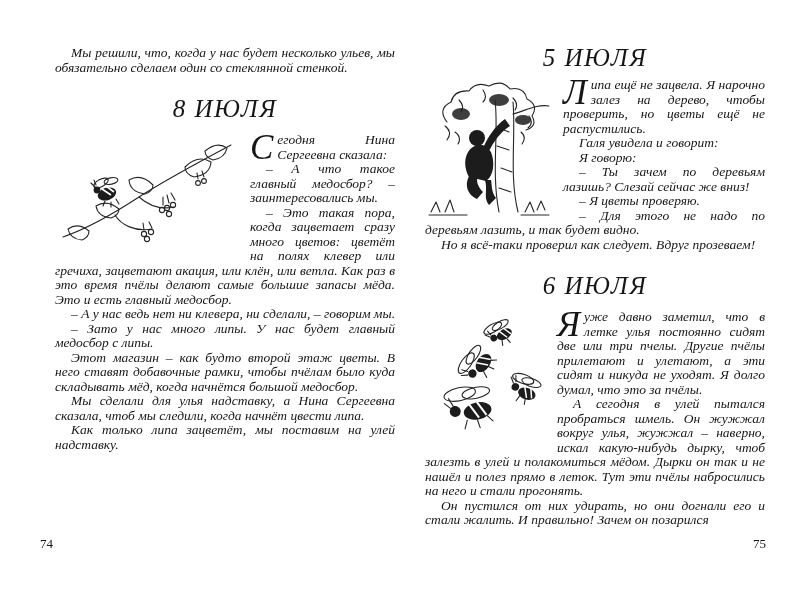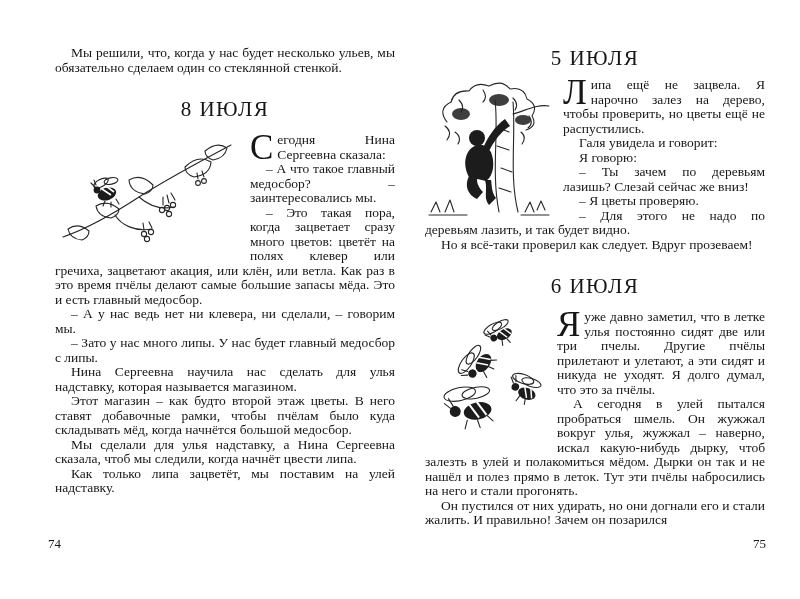--- a/index.html
+++ b/index.html
@@ -5,35 +5,35 @@
   html,body { margin:0; padding:0; }
   body {
     width:800px; height:599px;
     background:#ffffff;
     font-family:"Liberation Serif", serif;
     color:#161616;
     position:relative;
     overflow:hidden;
   }
   .spread { display:flex; }
-  .page { width:340px; box-sizing:border-box; }
+  .page { width:340px; box-sizing:border-box;font-style:italic; }
   .page-left  { margin-left:55px; padding-top:46px; }
   .page-right { margin-left:30px; padding-top:40px; }
 
   .para {
     margin:0;
     font-size:13.5px;
     line-height:14.5px;
     text-align:justify;
     text-indent:16px;
   }
   .para.noindent { text-indent:0; }
 
   .heading {
-    font-size:21px;
+    font-size:25px;
     line-height:24px;
     text-align:center;
     letter-spacing:1.5px;
     font-weight:400;
     margin:0;
   }
   .heading.h-left   { margin:22px 0 12px 0; }
   .heading.h-right1 { margin:6px 0 8px 0; }
   .heading.h-right2 { margin:22px 0 12px 0; }
 
@@ -52,21 +52,21 @@
   .illo-bees   { width:122px; height:134px; margin:3px 10px 3px 0; }
 
   .content::after { content:""; display:block; clear:both; }
 
   .pageno {
     position:absolute;
     top:537px;
     font-size:13px;
     line-height:14px;
   }
-  .pageno-left  { left:48px;text-align:center; }
+  .pageno-left  { left:40px;text-align:center; }
   .pageno-right { right:34px; }
 
   .ink { stroke:#262626; fill:none; stroke-width:1.1; stroke-linecap:round; stroke-linejoin:round; }
   .ink-fill { fill:#1c1c1c; stroke:none; }
 </style>
 </head>
 <body>
 
 <div class="spread">
 
@@ -104,21 +104,20 @@
           <circle class="ink-fill" cx="42" cy="55" r="3.4"></circle>
           <path d="M47,54 l9,6 M51,51 l8,6" stroke="#ffffff" stroke-width="1.6" fill="none"></path>
           <path class="ink" d="M40,52 l-4,-4 M41,50 l-2,-5 M50,66 l-2,5 M56,67 l0,5 M61,64 l3,5"></path>
         </svg>
       </span>
       <p class="para noindent"><span class="dropcap">С</span><span>егодня Нина Сергеевна сказала:</span></p>
       <p class="para">– А что такое главный медосбор? – заинтересовались мы.</p>
       <p class="para">– Это такая пора, когда зацветает сразу много цветов: цветёт на полях клевер или гречиха, зацветают акация, или клён, или ветла. Как раз в это время пчёлы делают самые большие запасы мёда. Это и есть главный медосбор.</p>
       <p class="para">– А у нас ведь нет ни клевера, ни сделали, – говорим мы.</p>
       <p class="para">– Зато у нас много липы. У нас будет главный медосбор с липы.</p>
-      <p class="para">Нина Сергеевна научила нас сделать для улья надставку, которая называется магазином.</p>
       <p class="para">Этот магазин – как будто второй этаж цветы. В него ставят добавочные рамки, чтобы пчёлам было куда складывать мёд, когда начнётся большой медосбор.</p>
       <p class="para">Мы сделали для улья надставку, а Нина Сергеевна сказала, чтоб мы следили, когда начнёт цвести липа.</p>
       <p class="para">Как только липа зацветёт, мы поставим на улей надставку.</p>
     </div>
   </div>
 
   <div class="page page-right">
 
     <div class="heading h-right1">5 ИЮЛЯ</div>
 

